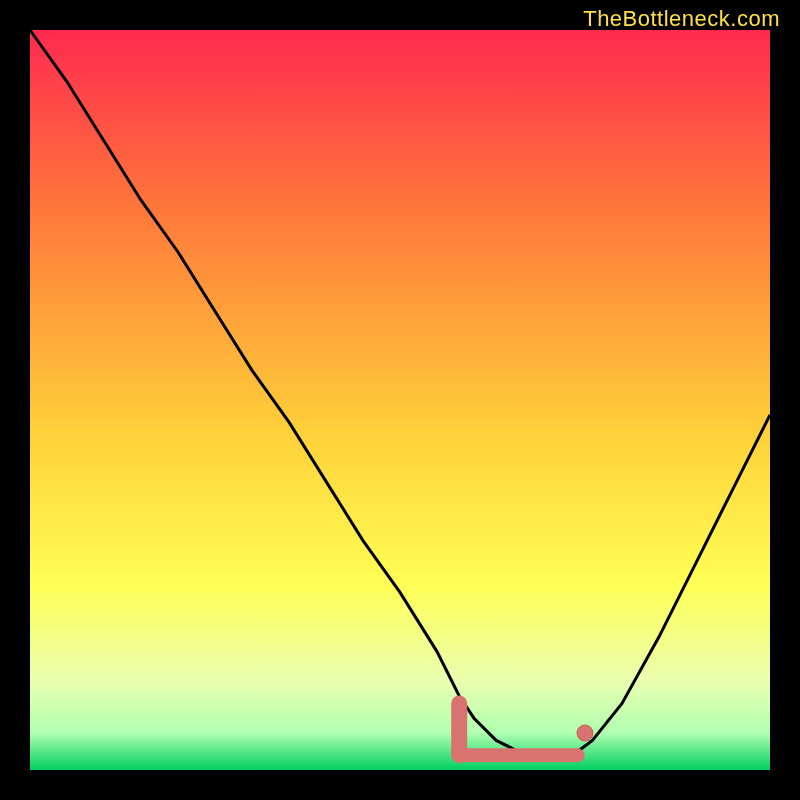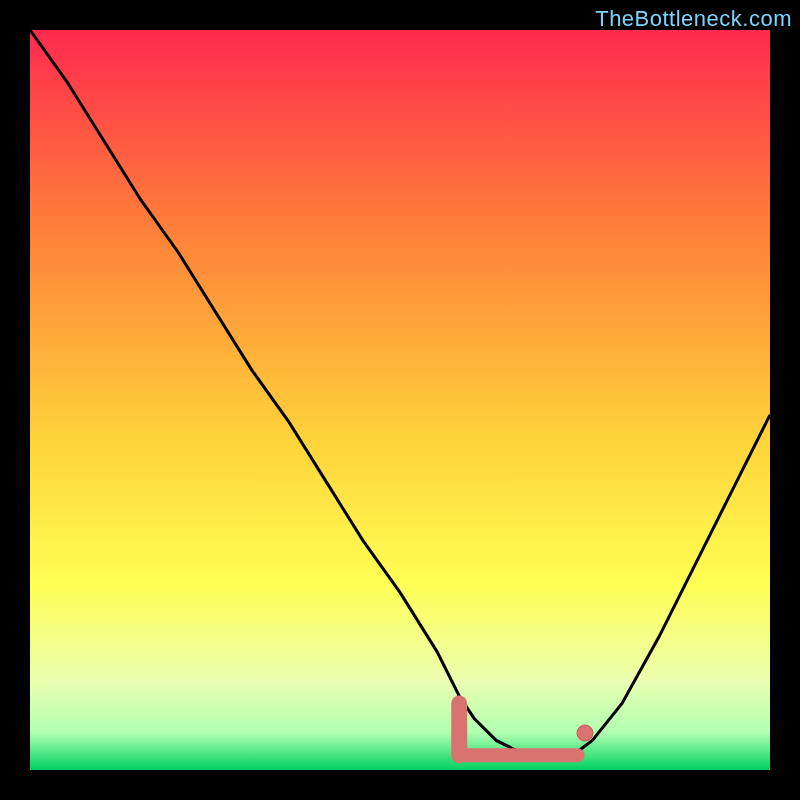--- a/index.html
+++ b/index.html
@@ -29,22 +29,22 @@
   .gradient {
     position: absolute;
     left: 0;
     top: 0;
     width: 100%;
     height: 100%;
   }
   .watermark {
     position: absolute;
     top: 6px;
-    right: 8px;
-    color: #7dd3fc;
+    right: 20px;
+    color: #fde047;
     font-size: 22px;
     font-weight: 500;
     letter-spacing: 0.5px;
     user-select: none;
   }
   svg.curve {
     position: absolute;
     left: 0;
     top: 0;
     width: 100%;

